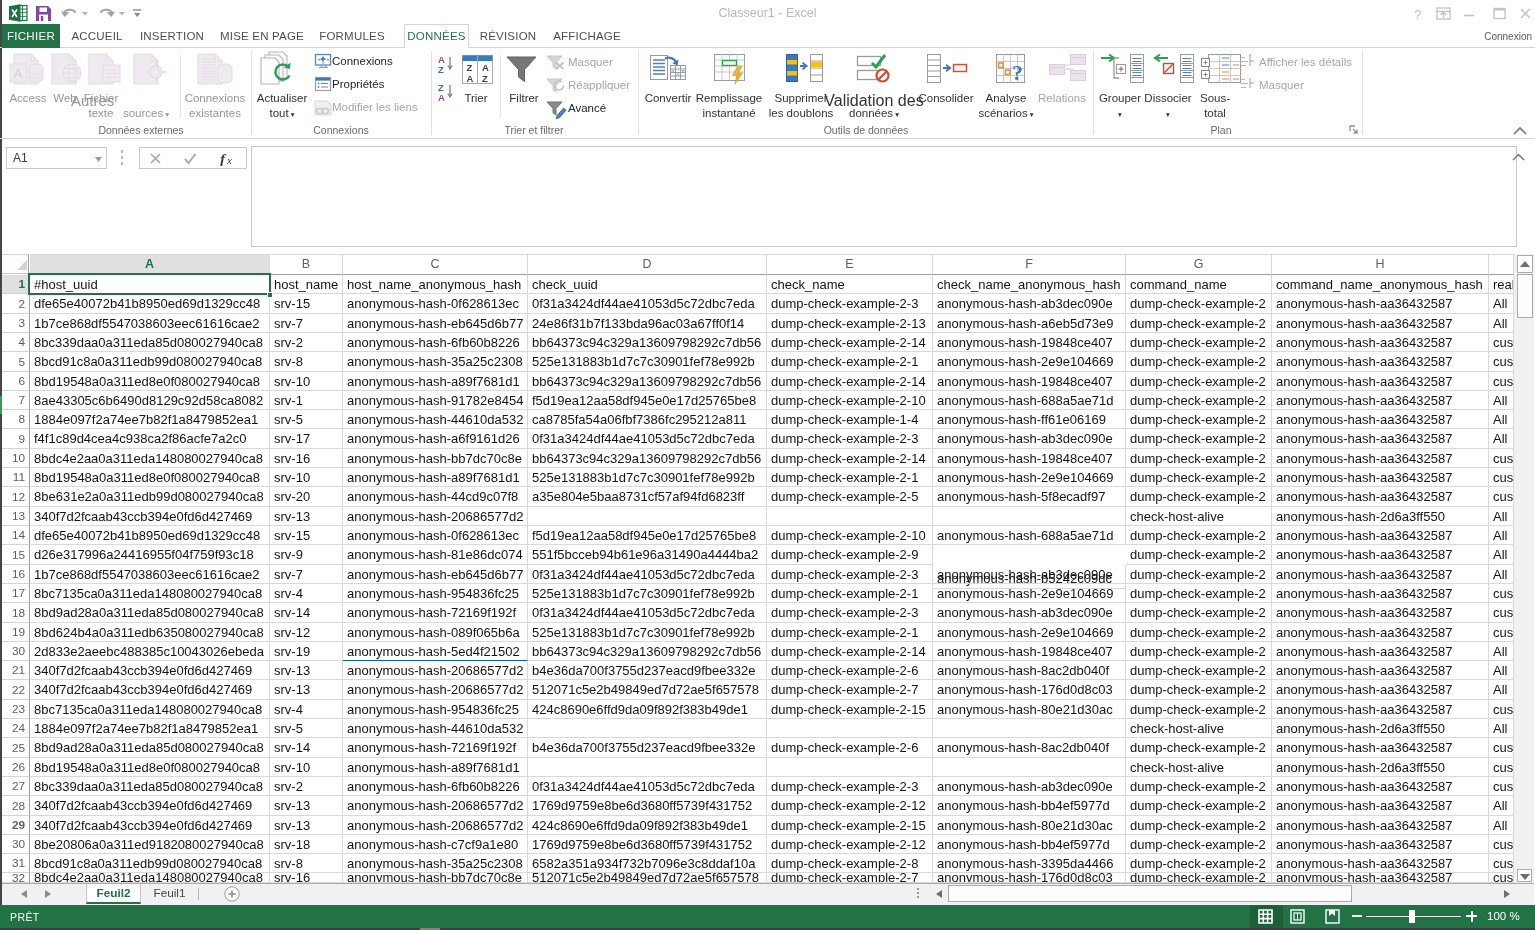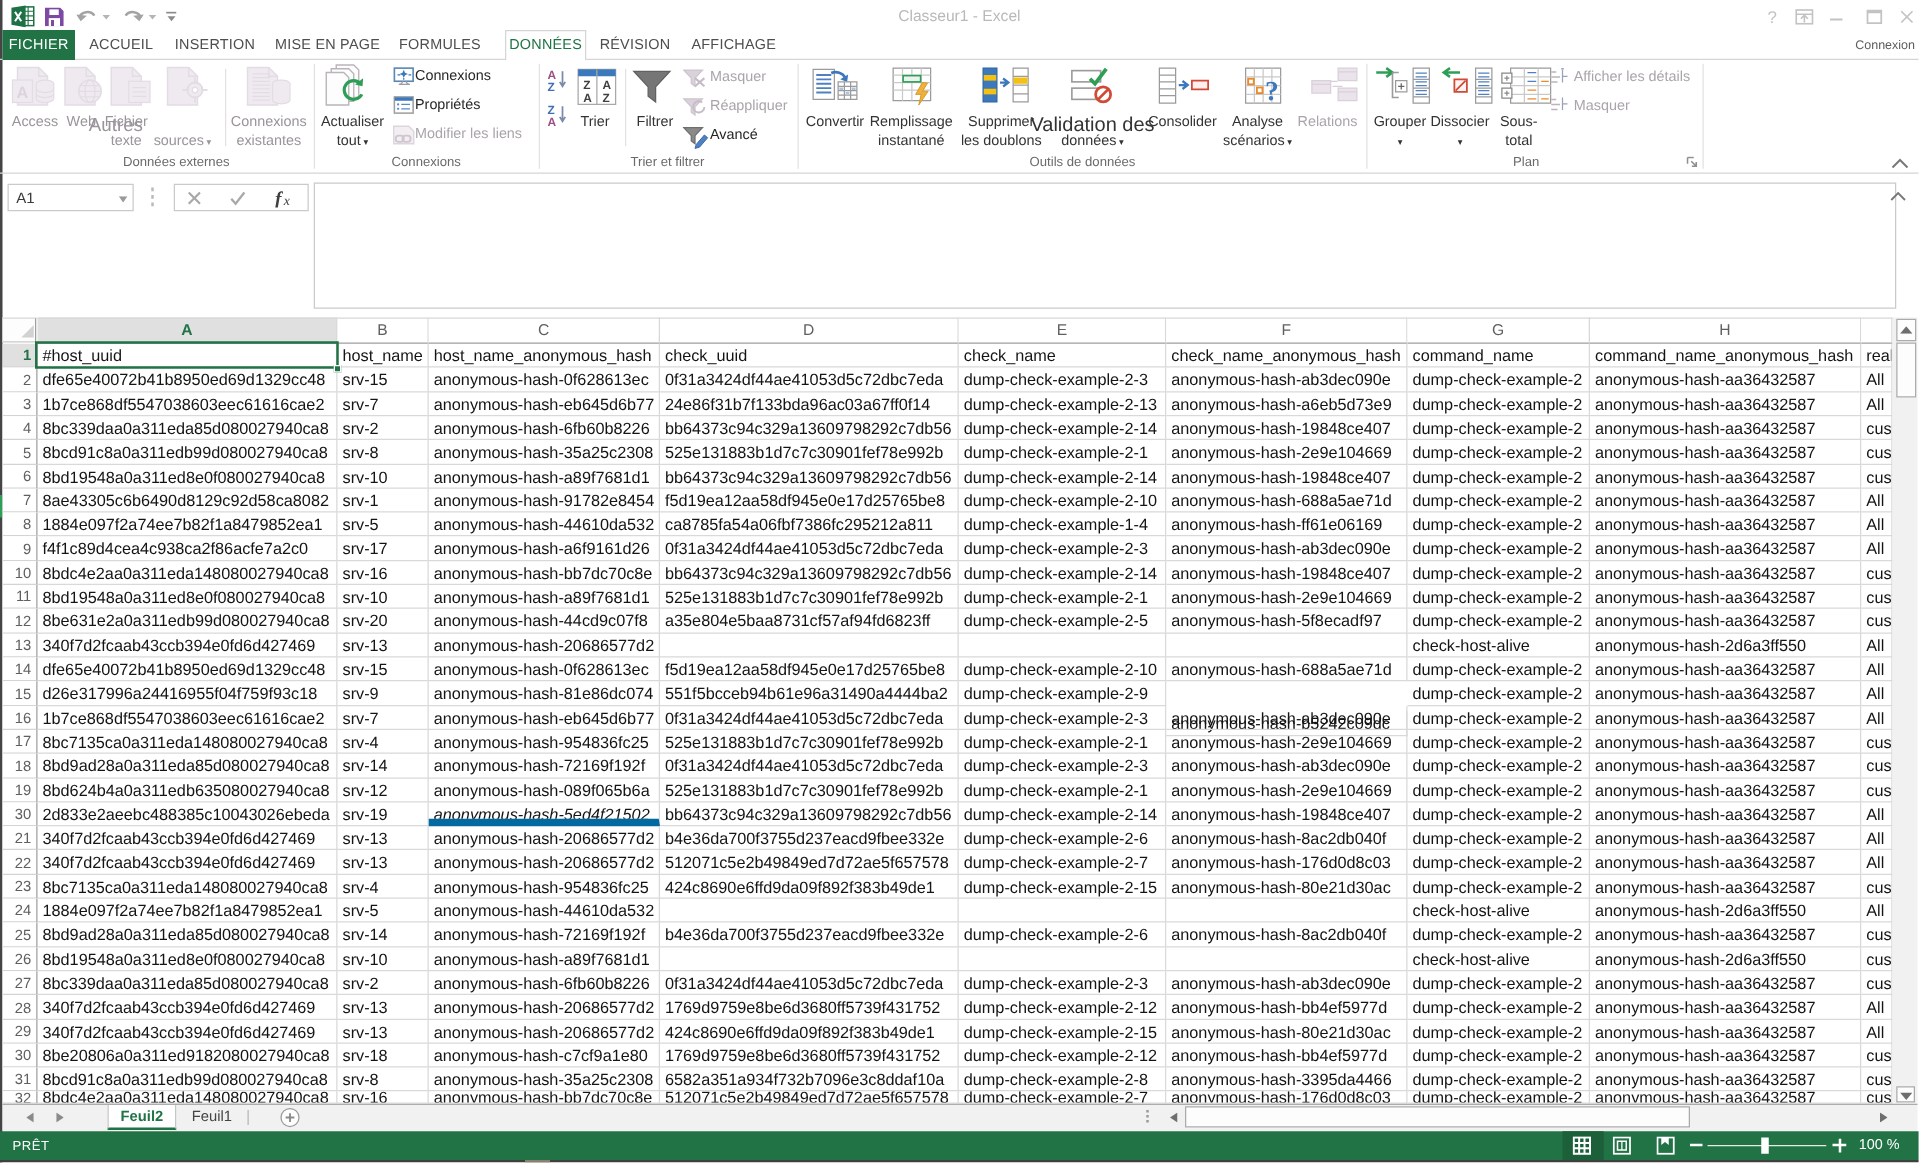--- a/index.html
+++ b/index.html
@@ -399,21 +399,21 @@
 <div class="rhdr" style="left:2px;top:623px;width:28px;height:19px;background:#ffffff;color:#5f5f5f;font-weight:400;line-height:19px;border-right:1px solid #9f9f9f;">19</div>
 <div class="rhdr" style="left:2px;top:642px;width:28px;height:19px;background:#ffffff;color:#5f5f5f;font-weight:400;line-height:19px;border-right:1px solid #9f9f9f;">30</div>
 <div class="rhdr" style="left:2px;top:661px;width:28px;height:19px;background:#ffffff;color:#5f5f5f;font-weight:400;line-height:19px;border-right:1px solid #9f9f9f;">21</div>
 <div class="rhdr" style="left:2px;top:680px;width:28px;height:20px;background:#ffffff;color:#5f5f5f;font-weight:400;line-height:20px;border-right:1px solid #9f9f9f;">22</div>
 <div class="rhdr" style="left:2px;top:700px;width:28px;height:19px;background:#ffffff;color:#5f5f5f;font-weight:400;line-height:19px;border-right:1px solid #9f9f9f;">23</div>
 <div class="rhdr" style="left:2px;top:719px;width:28px;height:19px;background:#ffffff;color:#5f5f5f;font-weight:400;line-height:19px;border-right:1px solid #9f9f9f;">24</div>
 <div class="rhdr" style="left:2px;top:738px;width:28px;height:20px;background:#ffffff;color:#5f5f5f;font-weight:400;line-height:20px;border-right:1px solid #9f9f9f;">25</div>
 <div class="rhdr" style="left:2px;top:758px;width:28px;height:19px;background:#ffffff;color:#5f5f5f;font-weight:400;line-height:19px;border-right:1px solid #9f9f9f;">26</div>
 <div class="rhdr" style="left:2px;top:777px;width:28px;height:19px;background:#ffffff;color:#5f5f5f;font-weight:400;line-height:19px;border-right:1px solid #9f9f9f;">27</div>
 <div class="rhdr" style="left:2px;top:796px;width:28px;height:20px;background:#ffffff;color:#5f5f5f;font-weight:400;line-height:20px;border-right:1px solid #9f9f9f;">28</div>
-<div class="rhdr" style="left:2px;top:816px;width:28px;height:19px;background:#ffffff;color:#5f5f5f;font-weight:400;line-height:19px;border-right:1px solid #9f9f9f;">29</div>
+<div class="rhdr" style="left:2px;top:816px;width:28px;height:19px;background:#ffffff;color:#5f5f5f;font-weight:700;line-height:19px;border-right:1px solid #9f9f9f;">29</div>
 <div class="rhdr" style="left:2px;top:835px;width:28px;height:19px;background:#ffffff;color:#5f5f5f;font-weight:400;line-height:19px;border-right:1px solid #9f9f9f;">30</div>
 <div class="rhdr" style="left:2px;top:854px;width:28px;height:19px;background:#ffffff;color:#5f5f5f;font-weight:400;line-height:19px;border-right:1px solid #9f9f9f;">31</div>
 <div class="rhdr" style="left:2px;top:873px;width:28px;height:10px;background:#ffffff;color:#5f5f5f;font-weight:400;line-height:10px;border-right:1px solid #9f9f9f;">32</div>
 <div class="cell" style="left:30px;top:275px;width:240px;height:19px;line-height:19px;border-right:1px solid #d9d9d9;border-bottom:1px solid #d9d9d9;">#host_uuid</div>
 <div class="cell" style="left:270px;top:275px;width:73px;height:19px;line-height:19px;border-right:1px solid #d9d9d9;border-bottom:1px solid #d9d9d9;">host_name</div>
 <div class="cell" style="left:343px;top:275px;width:185px;height:19px;line-height:19px;border-right:1px solid #d9d9d9;border-bottom:1px solid #d9d9d9;">host_name_anonymous_hash</div>
 <div class="cell" style="left:528px;top:275px;width:239px;height:19px;line-height:19px;border-right:1px solid #d9d9d9;border-bottom:1px solid #d9d9d9;">check_uuid</div>
 <div class="cell" style="left:767px;top:275px;width:166px;height:19px;line-height:19px;border-right:1px solid #d9d9d9;border-bottom:1px solid #d9d9d9;">check_name</div>
 <div class="cell" style="left:933px;top:275px;width:193px;height:19px;line-height:19px;border-right:1px solid #d9d9d9;border-bottom:1px solid #d9d9d9;">check_name_anonymous_hash</div>
 <div class="cell" style="left:1126px;top:275px;width:146px;height:19px;line-height:19px;border-right:1px solid #d9d9d9;border-bottom:1px solid #d9d9d9;">command_name</div>
@@ -576,21 +576,21 @@
 <div class="cell" style="left:270px;top:623px;width:73px;height:19px;line-height:19px;border-right:1px solid #d9d9d9;border-bottom:1px solid #d9d9d9;">srv-12</div>
 <div class="cell" style="left:343px;top:623px;width:185px;height:19px;line-height:19px;border-right:1px solid #d9d9d9;border-bottom:1px solid #d9d9d9;">anonymous-hash-089f065b6a</div>
 <div class="cell" style="left:528px;top:623px;width:239px;height:19px;line-height:19px;border-right:1px solid #d9d9d9;border-bottom:1px solid #d9d9d9;">525e131883b1d7c7c30901fef78e992b</div>
 <div class="cell" style="left:767px;top:623px;width:166px;height:19px;line-height:19px;border-right:1px solid #d9d9d9;border-bottom:1px solid #d9d9d9;">dump-check-example-2-1</div>
 <div class="cell" style="left:933px;top:623px;width:193px;height:19px;line-height:19px;border-right:1px solid #d9d9d9;border-bottom:1px solid #d9d9d9;">anonymous-hash-2e9e104669</div>
 <div class="cell" style="left:1126px;top:623px;width:146px;height:19px;line-height:19px;border-right:1px solid #d9d9d9;border-bottom:1px solid #d9d9d9;">dump-check-example-2</div>
 <div class="cell" style="left:1272px;top:623px;width:217px;height:19px;line-height:19px;border-right:1px solid #d9d9d9;border-bottom:1px solid #d9d9d9;">anonymous-hash-aa36432587</div>
 <div class="cell" style="left:1489px;top:623px;width:25px;height:19px;line-height:19px;border-right:1px solid #d9d9d9;border-bottom:1px solid #d9d9d9;">cust</div>
 <div class="cell" style="left:30px;top:642px;width:240px;height:19px;line-height:19px;border-right:1px solid #d9d9d9;border-bottom:1px solid #d9d9d9;">2d833e2aeebc488385c10043026ebeda</div>
 <div class="cell" style="left:270px;top:642px;width:73px;height:19px;line-height:19px;border-right:1px solid #d9d9d9;border-bottom:1px solid #d9d9d9;">srv-19</div>
-<div class="cell" style="left:343px;top:642px;width:185px;height:19px;line-height:19px;border-right:1px solid #d9d9d9;border-bottom:6px solid #0369a1;font-style:italic;">anonymous-hash-5ed4f21502</div>
+<div class="cell" style="left:343px;top:642px;width:185px;height:19px;line-height:19px;border-right:1px solid #d9d9d9;border-bottom:1px solid #0369a1;">anonymous-hash-5ed4f21502</div>
 <div class="cell" style="left:528px;top:642px;width:239px;height:19px;line-height:19px;border-right:1px solid #d9d9d9;border-bottom:1px solid #d9d9d9;">bb64373c94c329a13609798292c7db56</div>
 <div class="cell" style="left:767px;top:642px;width:166px;height:19px;line-height:19px;border-right:1px solid #d9d9d9;border-bottom:1px solid #d9d9d9;">dump-check-example-2-14</div>
 <div class="cell" style="left:933px;top:642px;width:193px;height:19px;line-height:19px;border-right:1px solid #d9d9d9;border-bottom:1px solid #d9d9d9;">anonymous-hash-19848ce407</div>
 <div class="cell" style="left:1126px;top:642px;width:146px;height:19px;line-height:19px;border-right:1px solid #d9d9d9;border-bottom:1px solid #d9d9d9;">dump-check-example-2</div>
 <div class="cell" style="left:1272px;top:642px;width:217px;height:19px;line-height:19px;border-right:1px solid #d9d9d9;border-bottom:1px solid #d9d9d9;">anonymous-hash-aa36432587</div>
 <div class="cell" style="left:1489px;top:642px;width:25px;height:19px;line-height:19px;border-right:1px solid #d9d9d9;border-bottom:1px solid #d9d9d9;">All</div>
 <div class="cell" style="left:30px;top:661px;width:240px;height:19px;line-height:19px;border-right:1px solid #d9d9d9;border-bottom:1px solid #d9d9d9;">340f7d2fcaab43ccb394e0fd6d427469</div>
 <div class="cell" style="left:270px;top:661px;width:73px;height:19px;line-height:19px;border-right:1px solid #d9d9d9;border-bottom:1px solid #d9d9d9;">srv-13</div>
 <div class="cell" style="left:343px;top:661px;width:185px;height:19px;line-height:19px;border-right:1px solid #d9d9d9;border-bottom:1px solid #d9d9d9;">anonymous-hash-20686577d2</div>
 <div class="cell" style="left:528px;top:661px;width:239px;height:19px;line-height:19px;border-right:1px solid #d9d9d9;border-bottom:1px solid #d9d9d9;">b4e36da700f3755d237eacd9fbee332e</div>

